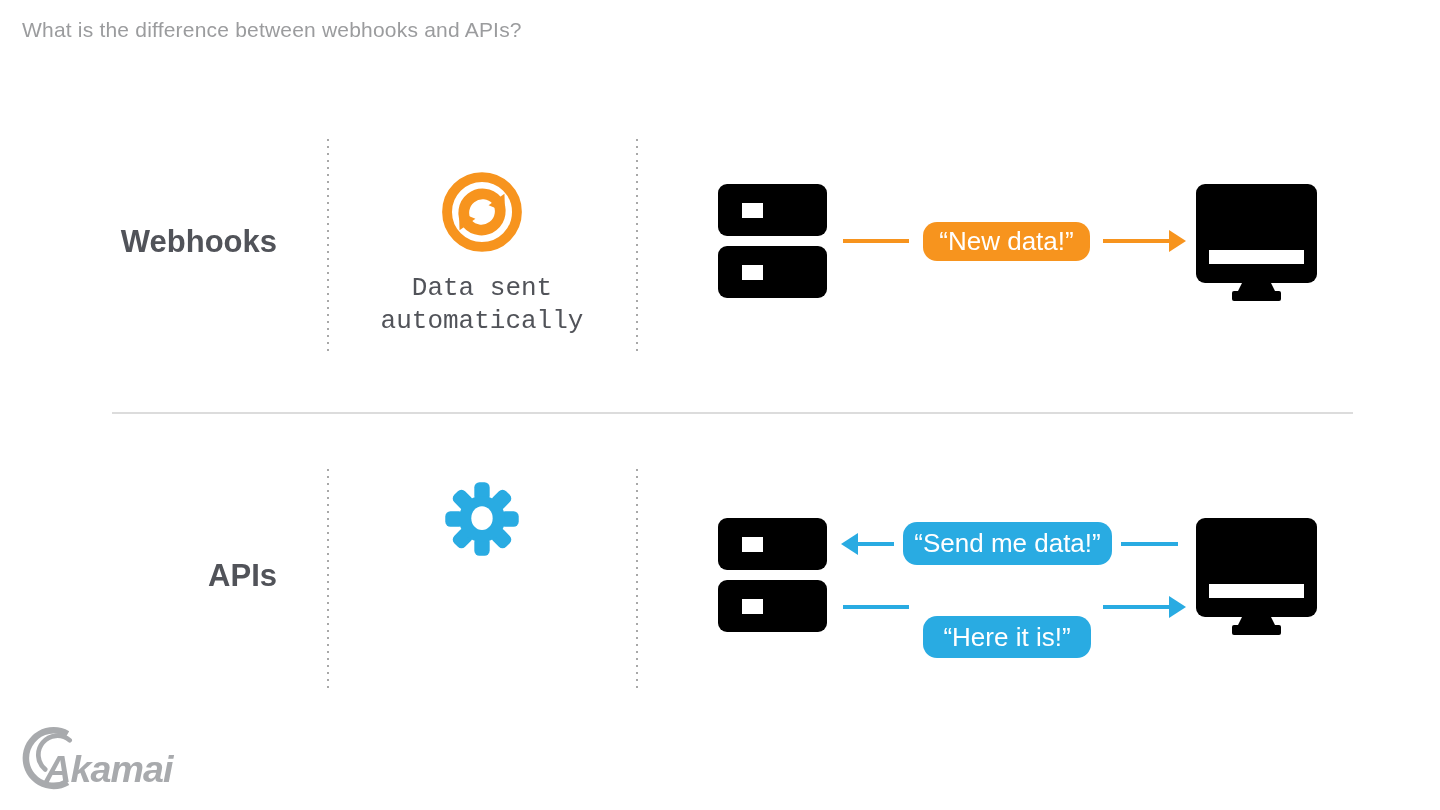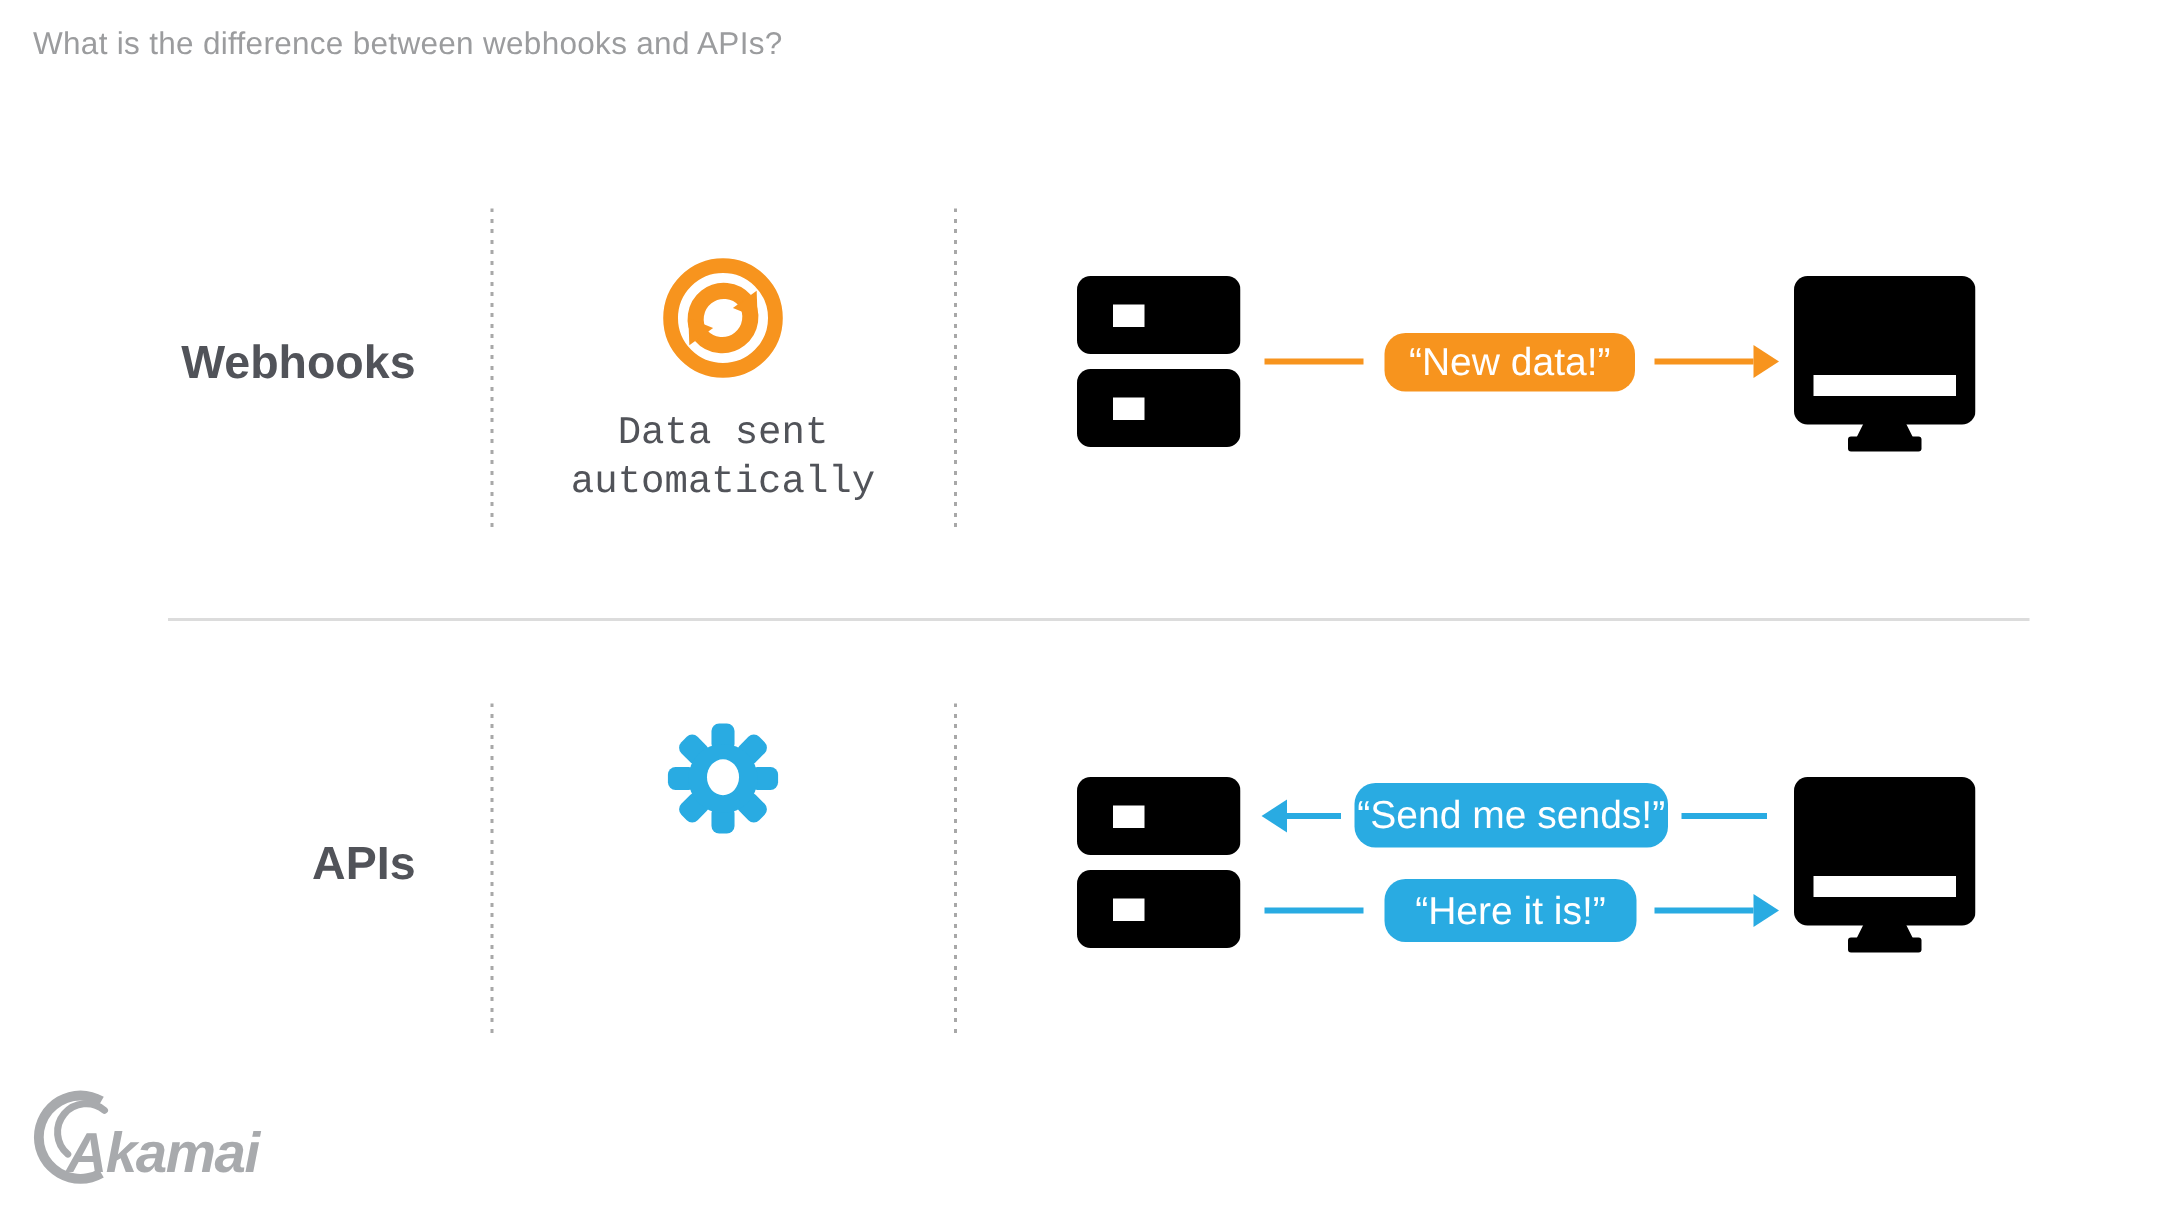--- a/index.html
+++ b/index.html
@@ -128,27 +128,27 @@
     </g>
     <rect x="24" y="19" width="21" height="15" fill="#fff"></rect>
     <rect x="24" y="81" width="21" height="15" fill="#fff"></rect>
   </svg>
 
   <div class="arrow blue" style="left:841px;top:533px;width:53px;">
     <div class="head-l"></div>
     <div class="line"></div>
   </div>
 
-  <div class="msg blue" style="left:903px;top:522px;width:209px;height:43px;">“Send me sends!”</div>
+  <div class="msg blue" style="left:903px;top:522px;width:209px;height:43px;">“Send me data!”</div>
 
   <div class="shaft blue" style="left:1121px;top:542px;width:57px;"></div>
 
   <div class="shaft blue" style="left:843px;top:605px;width:66px;"></div>
 
-  <div class="msg blue" style="left:923px;top:586px;width:168px;height:42px;">“Here it is!”</div>
+  <div class="msg blue" style="left:923px;top:616px;width:168px;height:42px;">“Here it is!”</div>
 
   <div class="arrow blue" style="left:1103px;top:596px;width:83px;">
     <div class="line"></div>
     <div class="head-r"></div>
   </div>
 
   <svg class="icon" style="left:1196px;top:518px;" width="121" height="118" viewBox="0 0 121 118">
     <g class="k-fill">
       <rect x="0" y="0" width="121" height="99" rx="9"></rect>
       <polygon points="47,97 74,97 82,113 39,113"></polygon>

